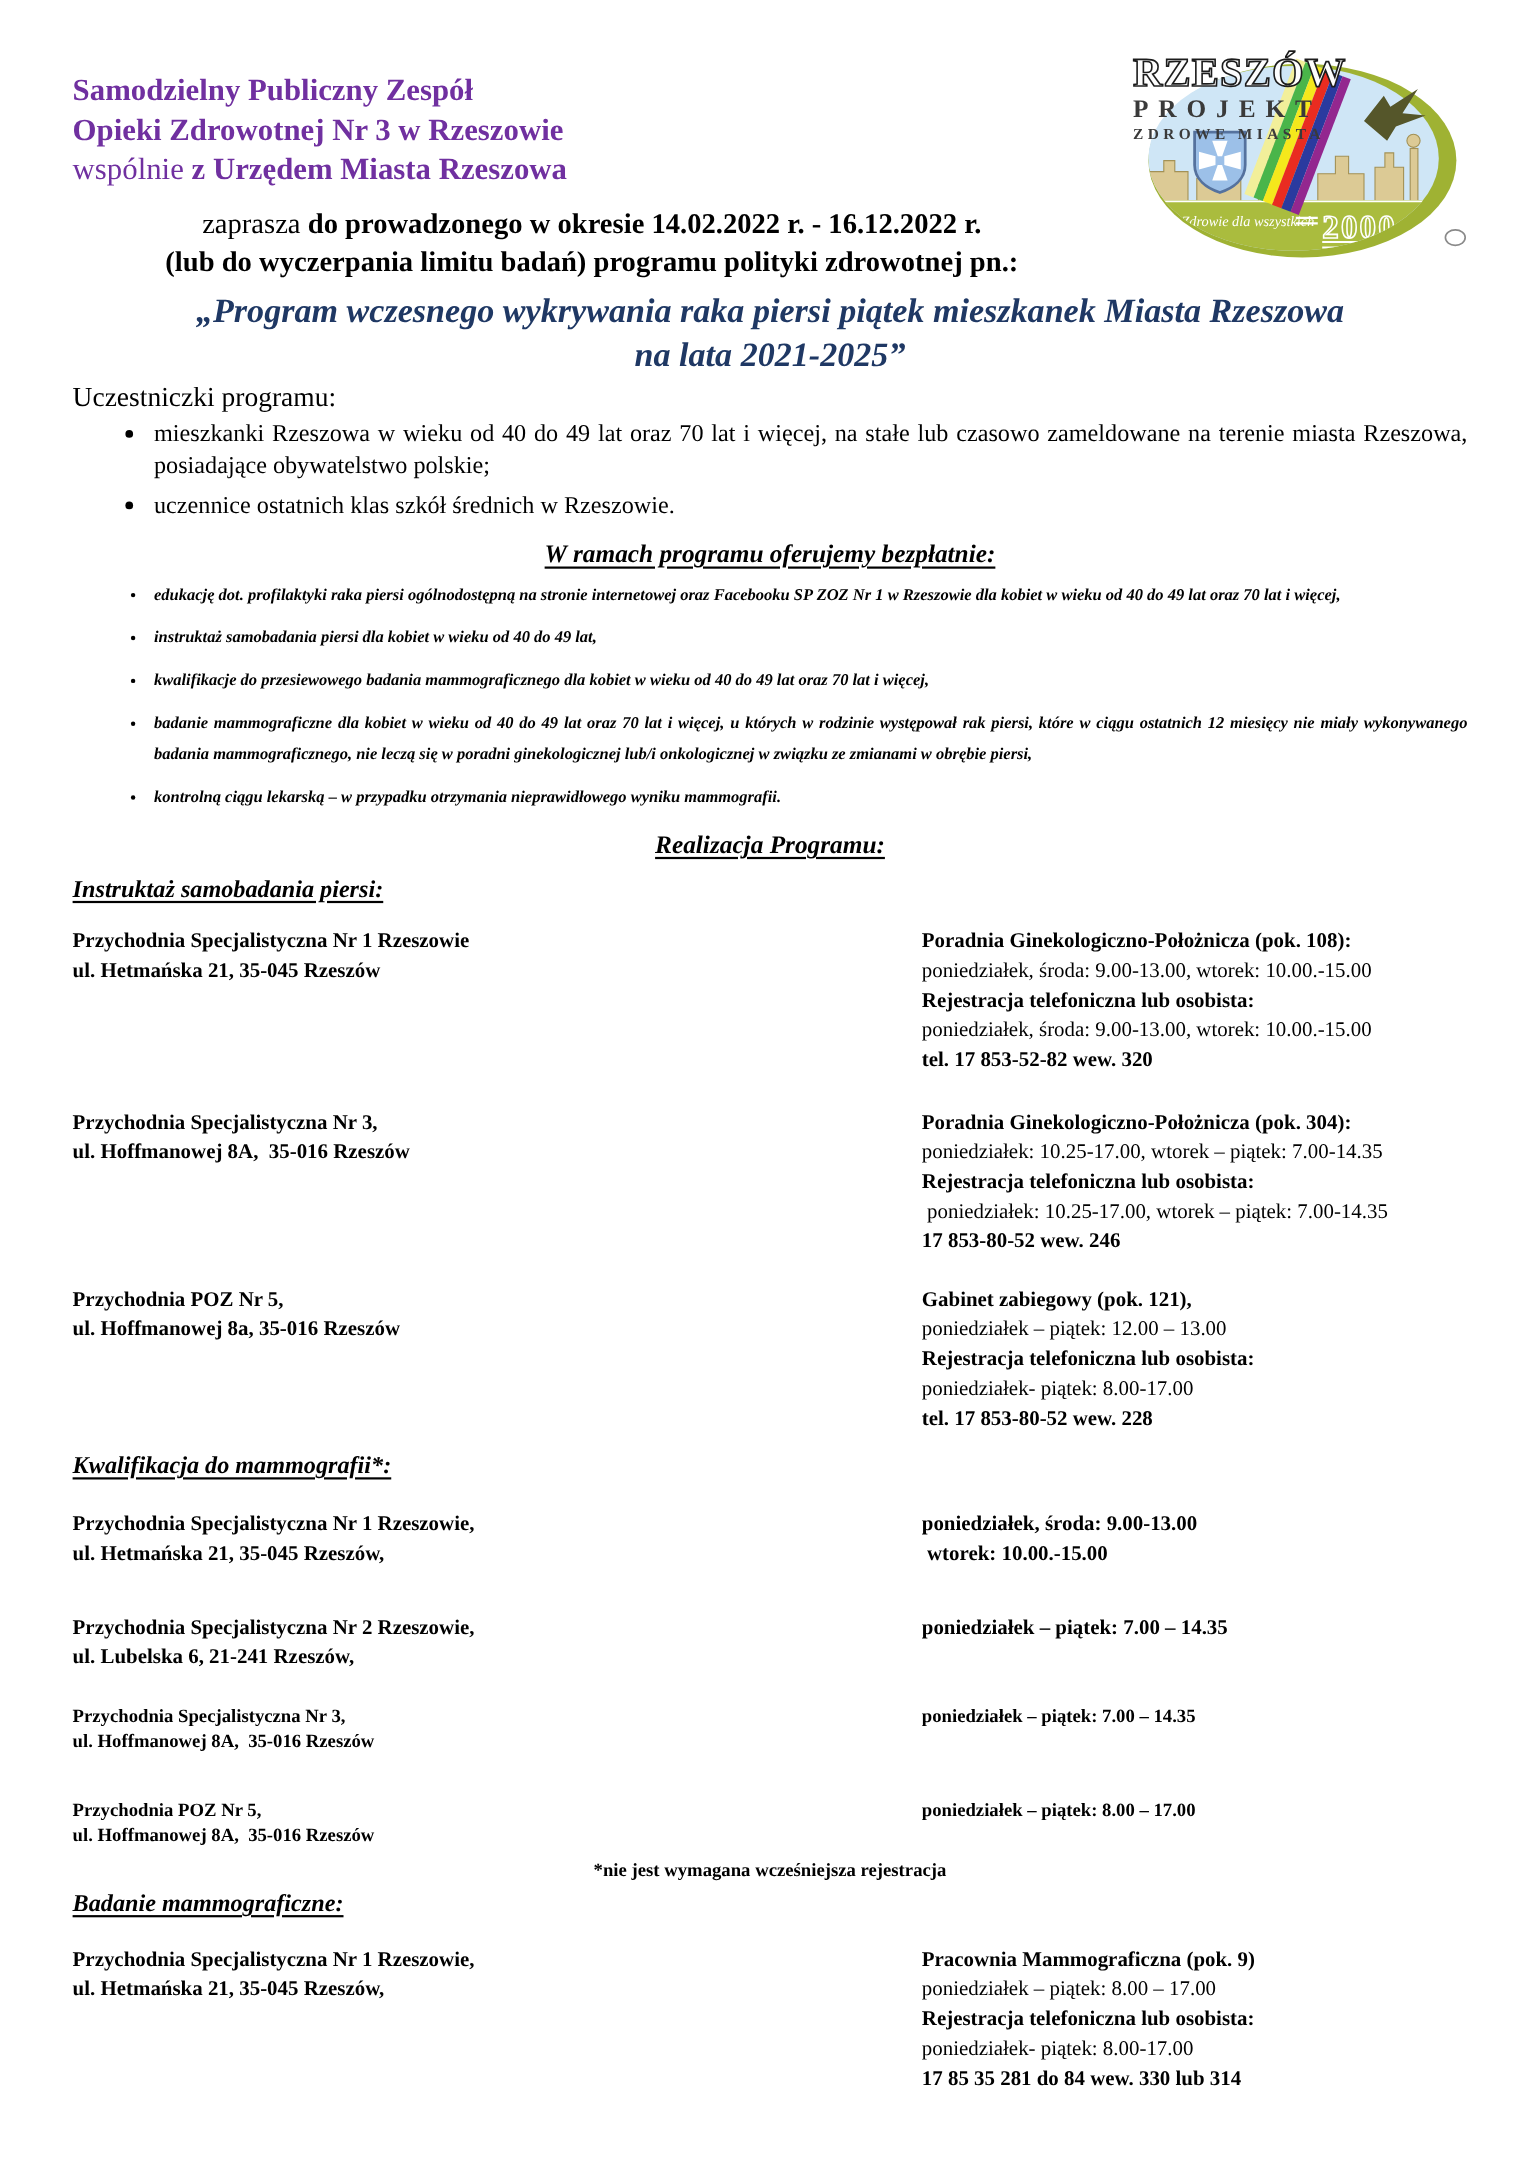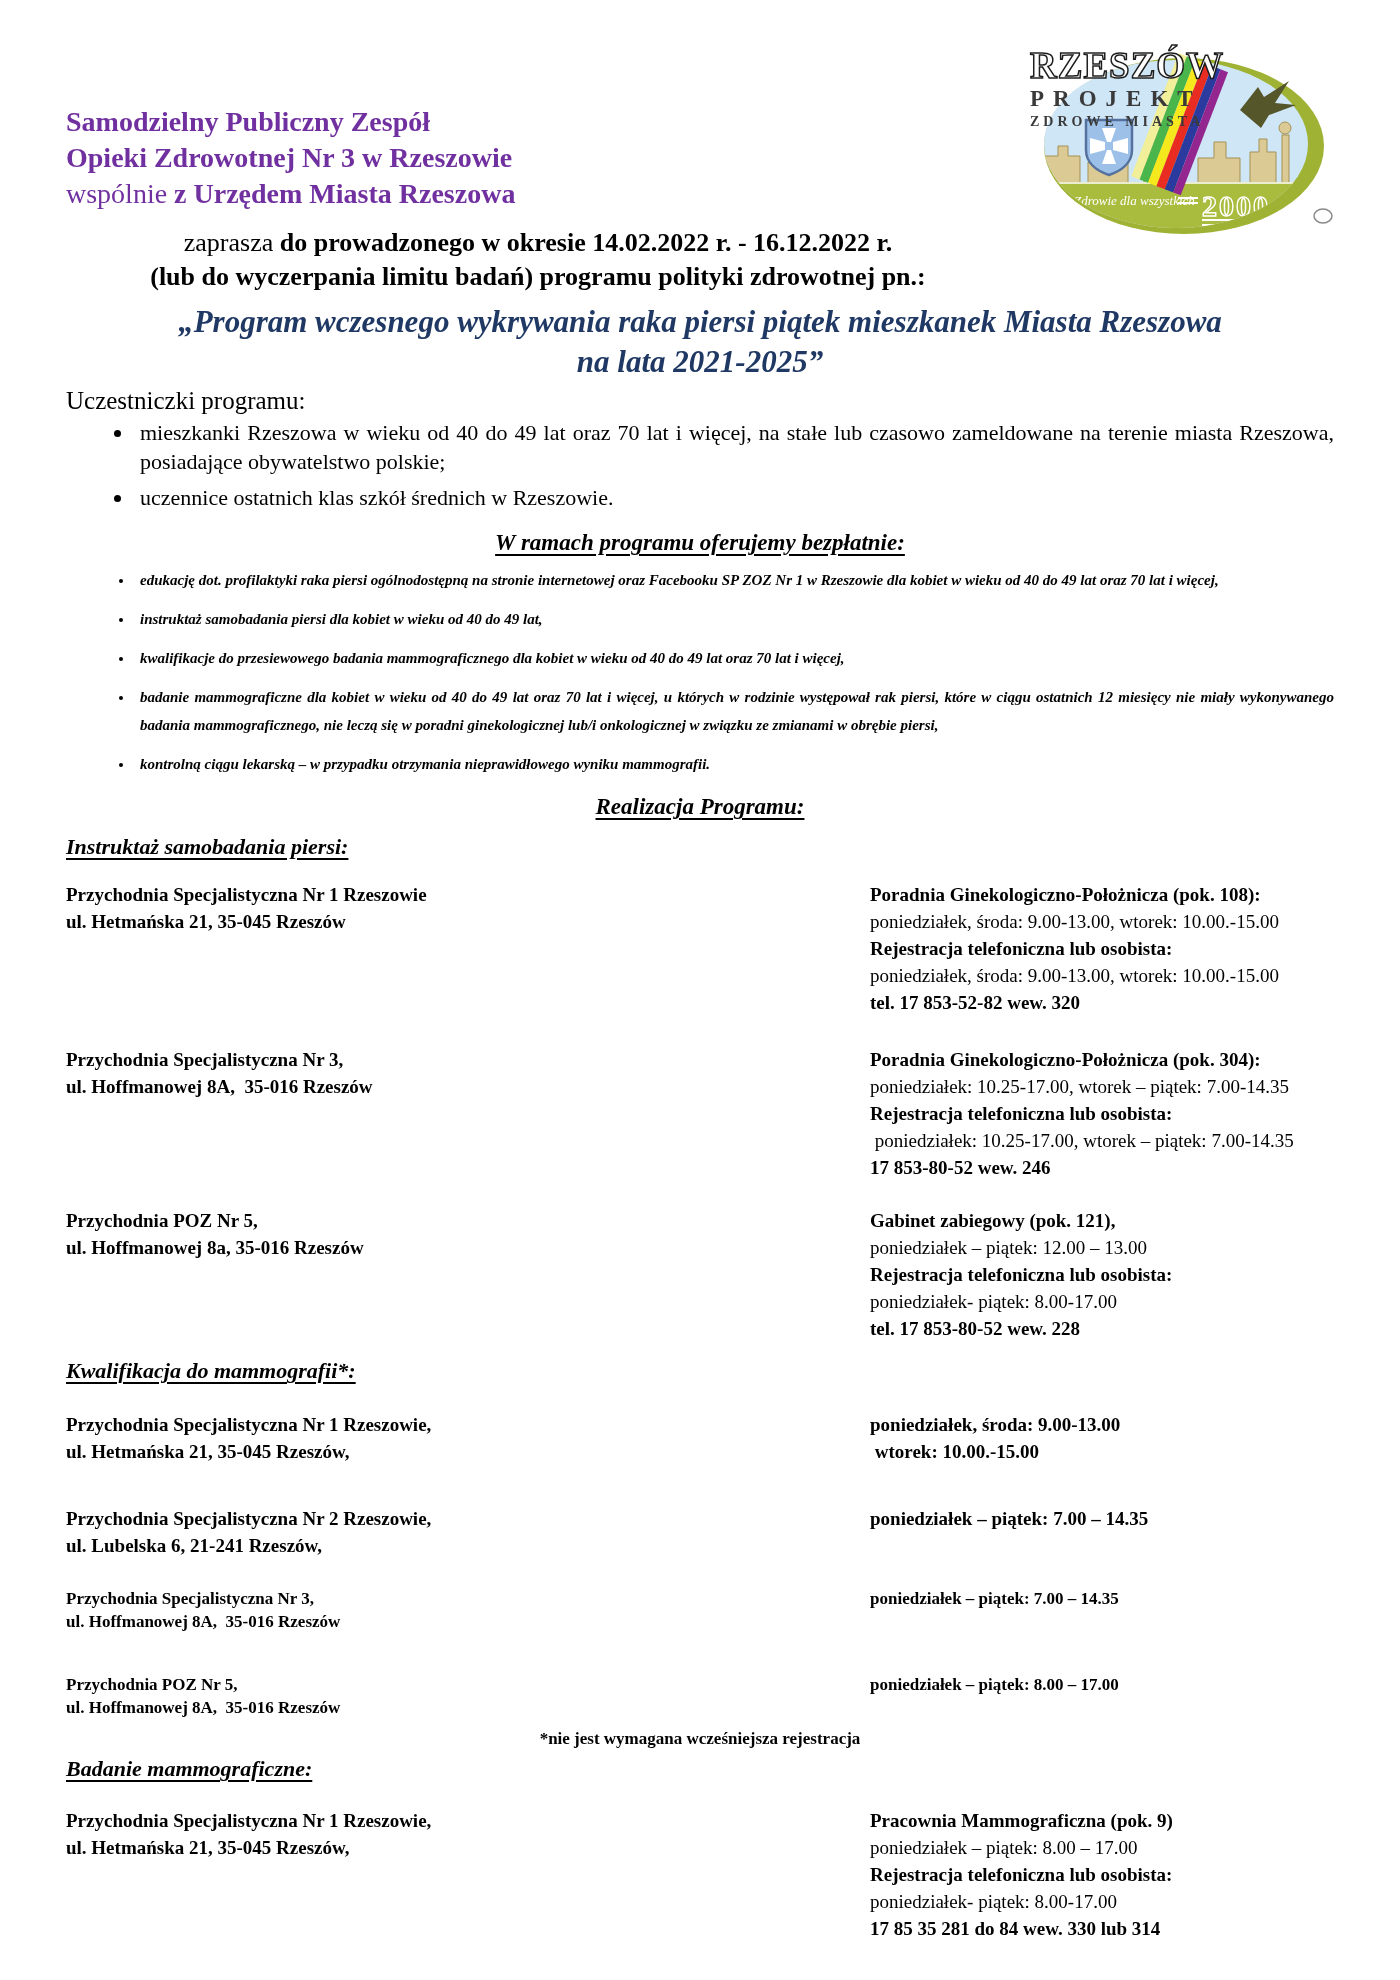--- a/index.html
+++ b/index.html
@@ -6,21 +6,21 @@
   .page{
     position:relative;
     width:1400px;height:1980px;
     margin:0 auto;
     background:#ffffff;
     overflow:hidden;
     font-family:"Liberation Serif", serif;
     color:#000;
   }
   
-  .org{margin:104px 0 0 66px;}
+  .org{margin:65px 0 0 66px;}
   .org-line{
     font-size:28px;line-height:36px;font-weight:bold;color:#7030a0;
   }
   .org-line .reg{font-weight:normal;}
   .invite{
     width:960px;margin:14px 0 0 58px;text-align:center;
     font-size:26px;line-height:34px;font-weight:bold;
   }
   .invite .reg{font-weight:normal;}
   .doc-title{
@@ -46,21 +46,21 @@
   ul.olist{margin:8px 0 0;padding-left:68px;}
   ul.olist li{
     font-size:15px;line-height:28px;margin-bottom:11px;padding-left:6px;
     font-weight:bold;font-style:italic;
   }
   .realization{margin:14px 0 10px;}
   .section-heading{
     font-size:22px;line-height:29px;font-weight:bold;font-style:italic;
     text-decoration:underline;text-decoration-thickness:2px;text-underline-offset:4px;
   }
-  .row{display:grid;grid-template-columns:772px auto;gap:32px;}
+  .row{display:grid;grid-template-columns:772px auto;}
   .row .line{font-size:19px;line-height:27px;white-space:pre-wrap;}
   .row .b, .row .col-left .line{font-weight:bold;}
   .row.small .line{font-size:17px;line-height:23px;}
   .mt20{margin-top:20px;} .mt24{margin-top:24px;} .mt26{margin-top:26px;}
   .mb30{margin-bottom:30px;} .mb26{margin-bottom:26px;} .mb14{margin-bottom:14px;}
   .mb40{margin-bottom:40px;} .mb28{margin-bottom:28px;} .mb8{margin-bottom:8px;}
   .footnote{
     text-align:center;font-size:17px;line-height:23px;font-weight:bold;
     margin:8px 0 4px;
   }

